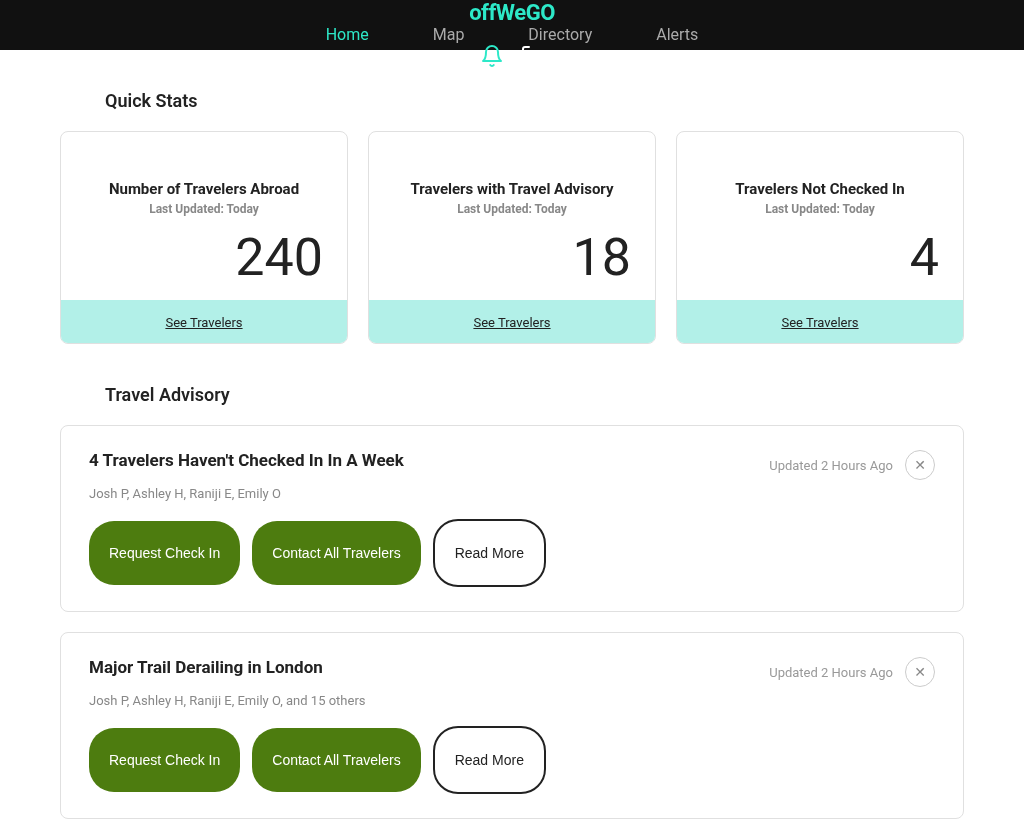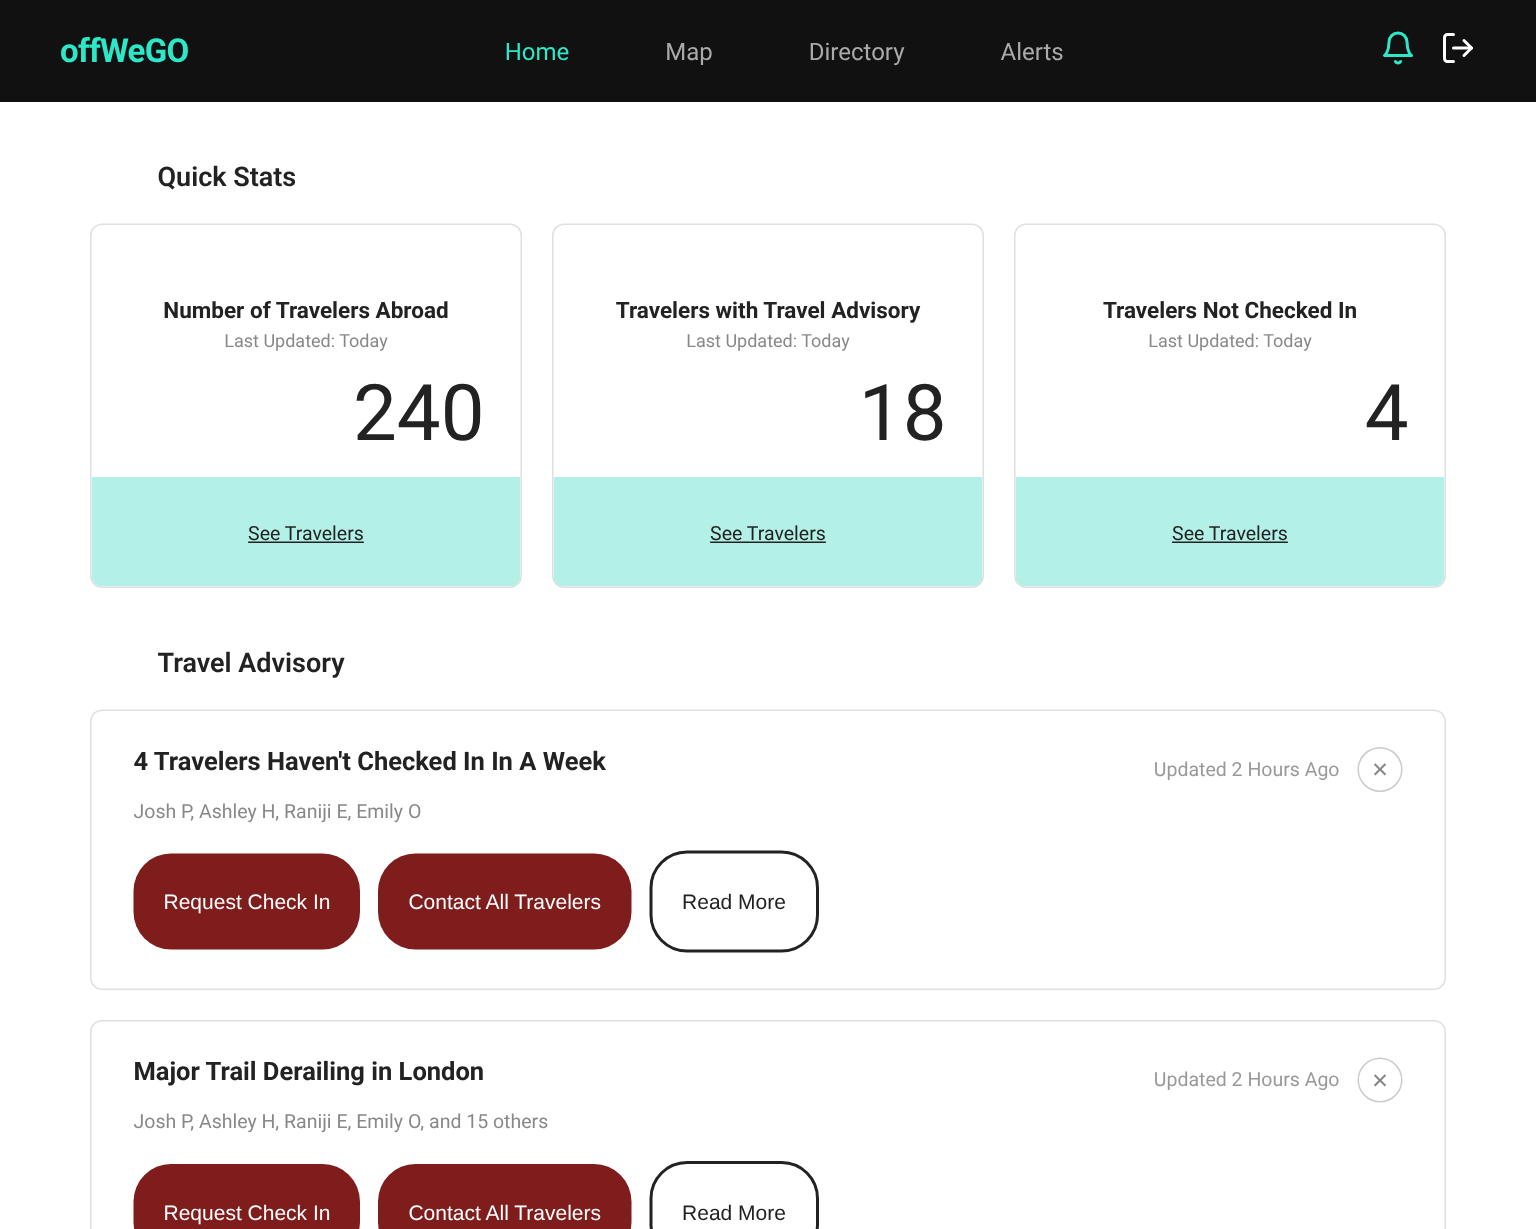--- a/index.html
+++ b/index.html
@@ -5,21 +5,22 @@
     * { box-sizing: border-box; margin: 0; padding: 0; }
     body { font-family: -apple-system, BlinkMacSystemFont, 'Segoe UI', Roboto, sans-serif; background: #fff; color: #222; }
 
     
     header {
       background: #111;
       display: flex;
       align-items: center;
       justify-content: space-between;
       padding: 0 40px;
-      height: 68px;
+      height: 50px;
+      flex-direction: column;
     }
     .logo {
       display: flex;
       align-items: center;
     }
     .logo-text {
       color: #fff;
       font-size: 22px;
       font-weight: 700;
       letter-spacing: -0.5px;
@@ -67,31 +68,32 @@
       font-size: 15px;
       font-weight: 700;
       color: #222;
       margin-bottom: 4px;
       margin-top: 24px;
     }
     .stat-card-updated {
       font-size: 12px;
       color: #888;
       margin-bottom: 16px;
+      font-weight: bold;
     }
     .stat-card-number {
       font-size: 52px;
       font-weight: 400;
       color: #222;
       line-height: 1;
       text-align: right;
     }
     .stat-card-footer {
       background: #b2f0e8;
-      padding: 27px;
+      padding: 12px;
       text-align: center;
     }
     .stat-card-footer a {
       font-size: 13px;
       color: #222;
       text-decoration: underline;
       cursor: pointer;
     }
 
     
@@ -137,21 +139,21 @@
       color: #888;
       flex-shrink: 0;
     }
     .advisory-travelers {
       font-size: 13px;
       color: #888;
       margin-bottom: 18px;
     }
     .advisory-actions { display: flex; gap: 12px; align-items: center; }
     .btn-teal {
-      background: #7f1d1d;
+      background: #4d7c0f;
       color: #fff;
       border: none;
       border-radius: 25px;
       padding: 24px 20px;
       font-size: 14px;
       font-weight: 500;
       cursor: pointer;
     }
     .btn-outline {
       background: #fff;

